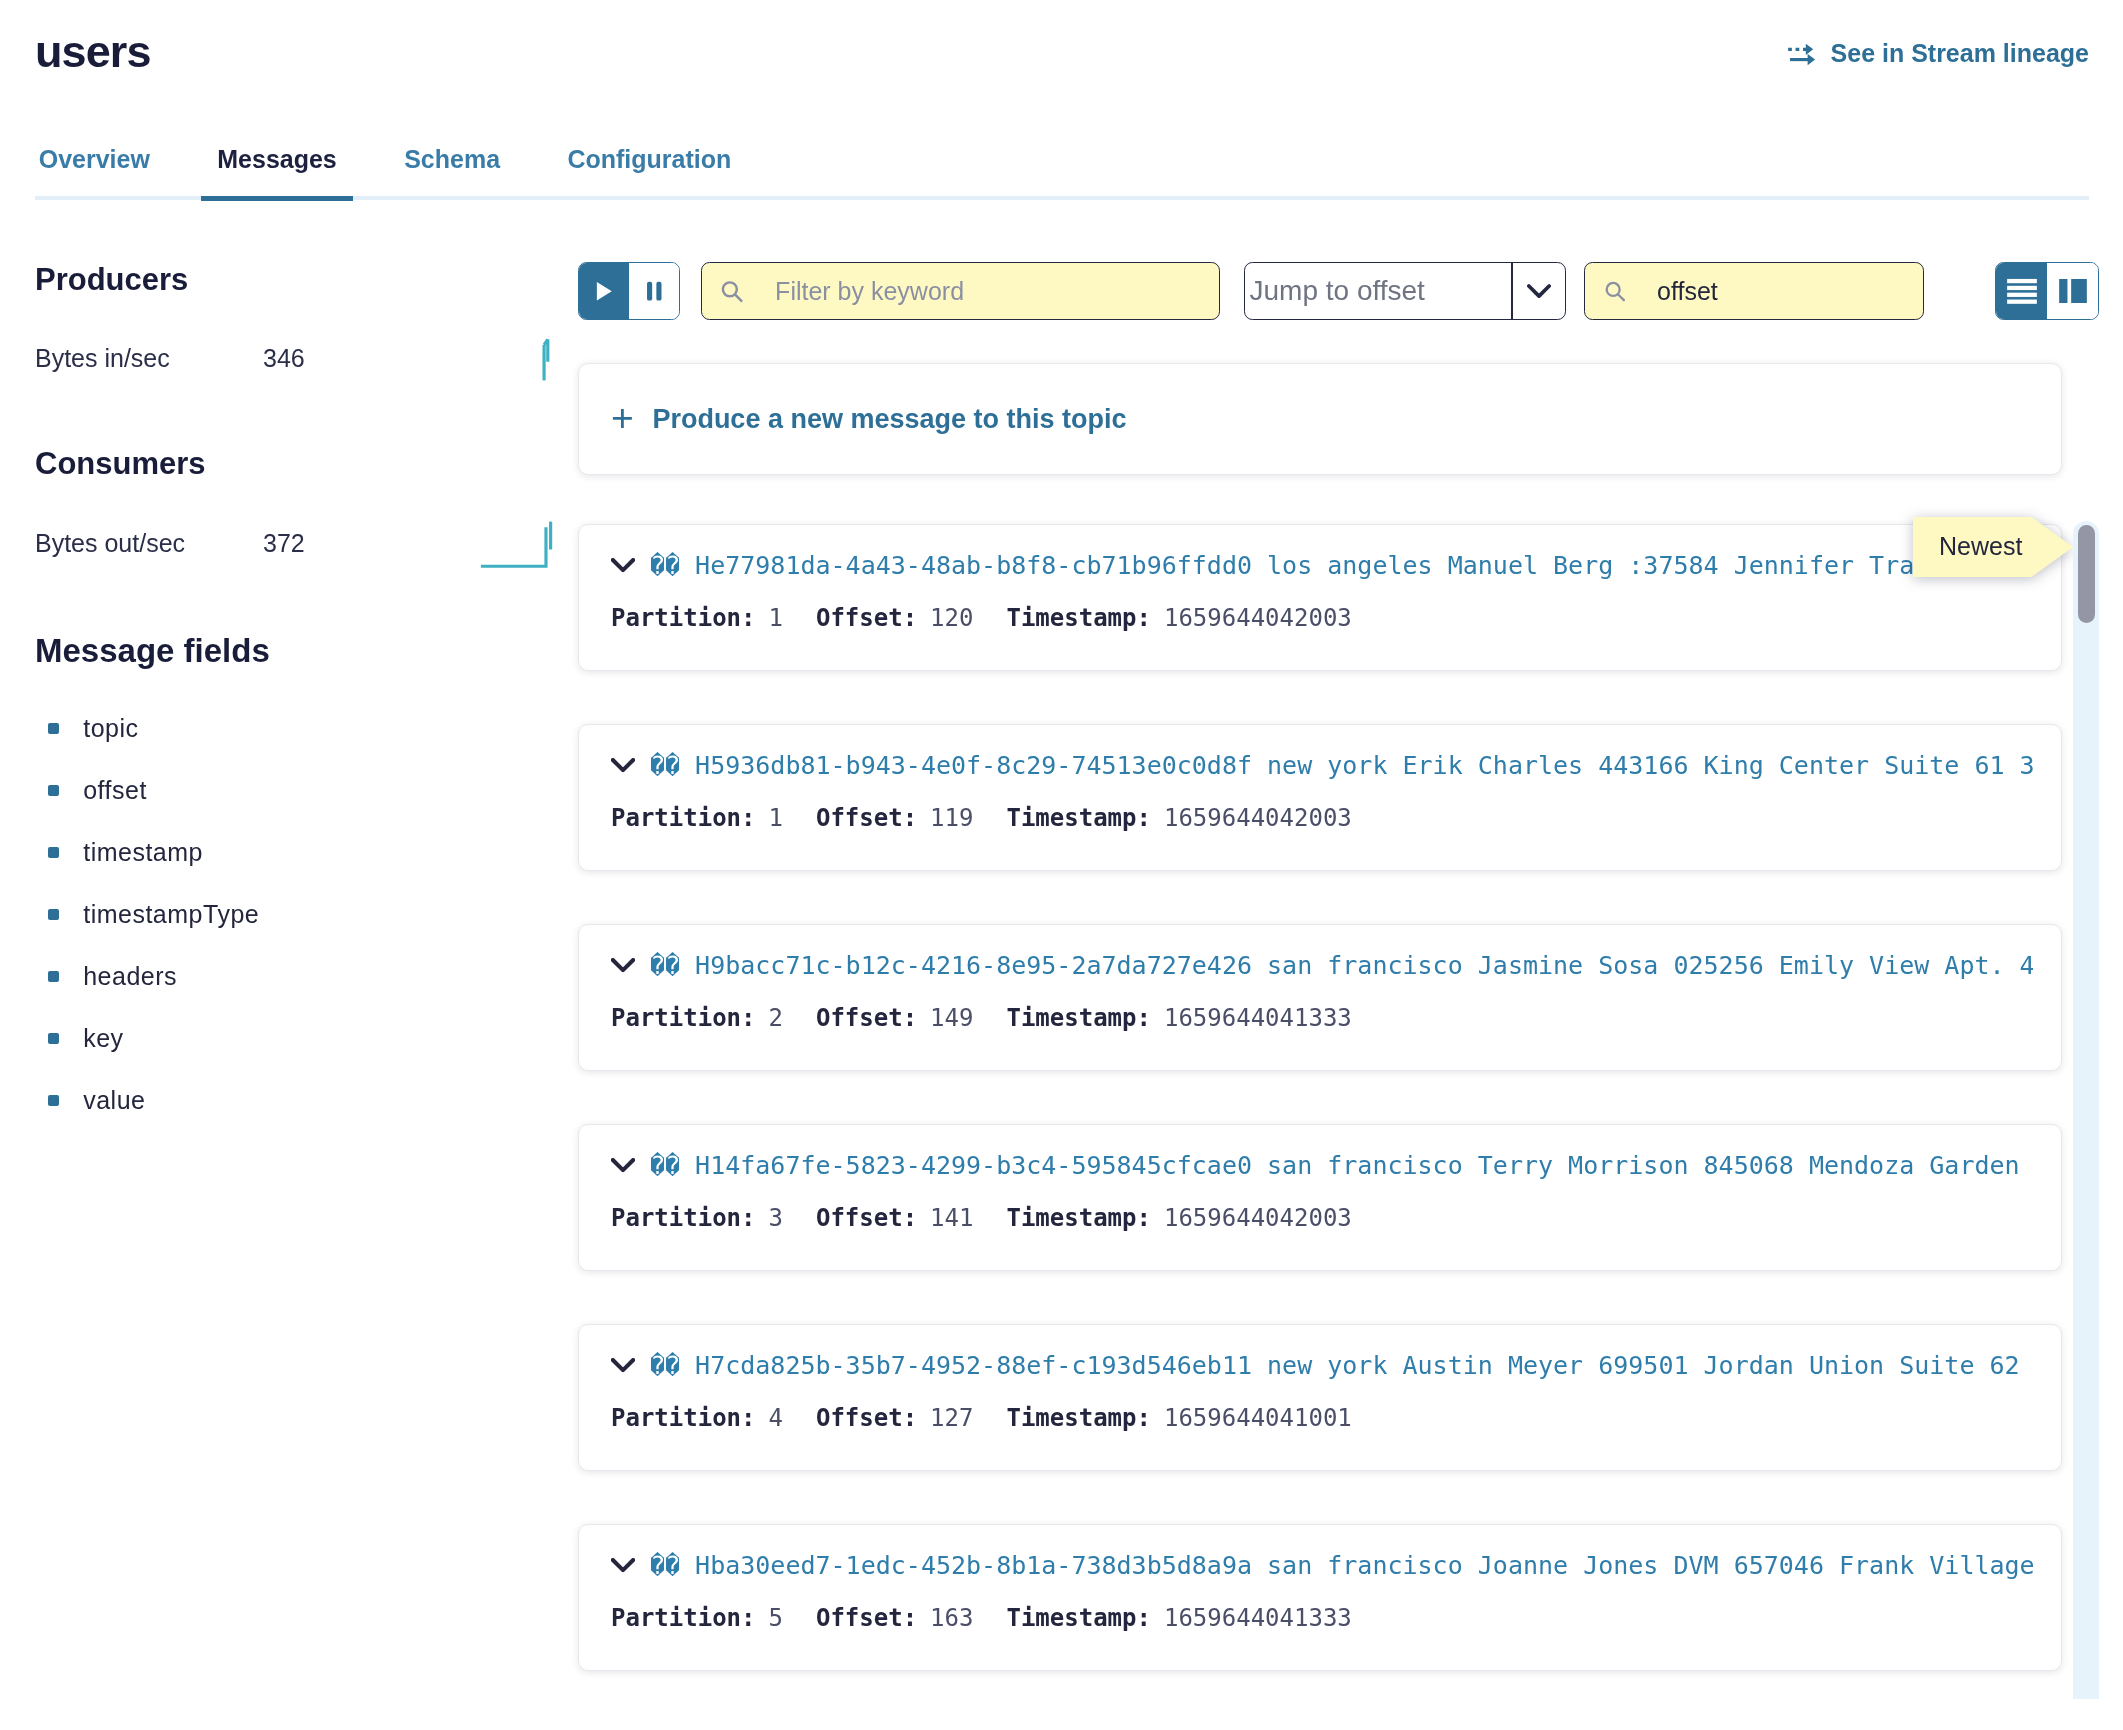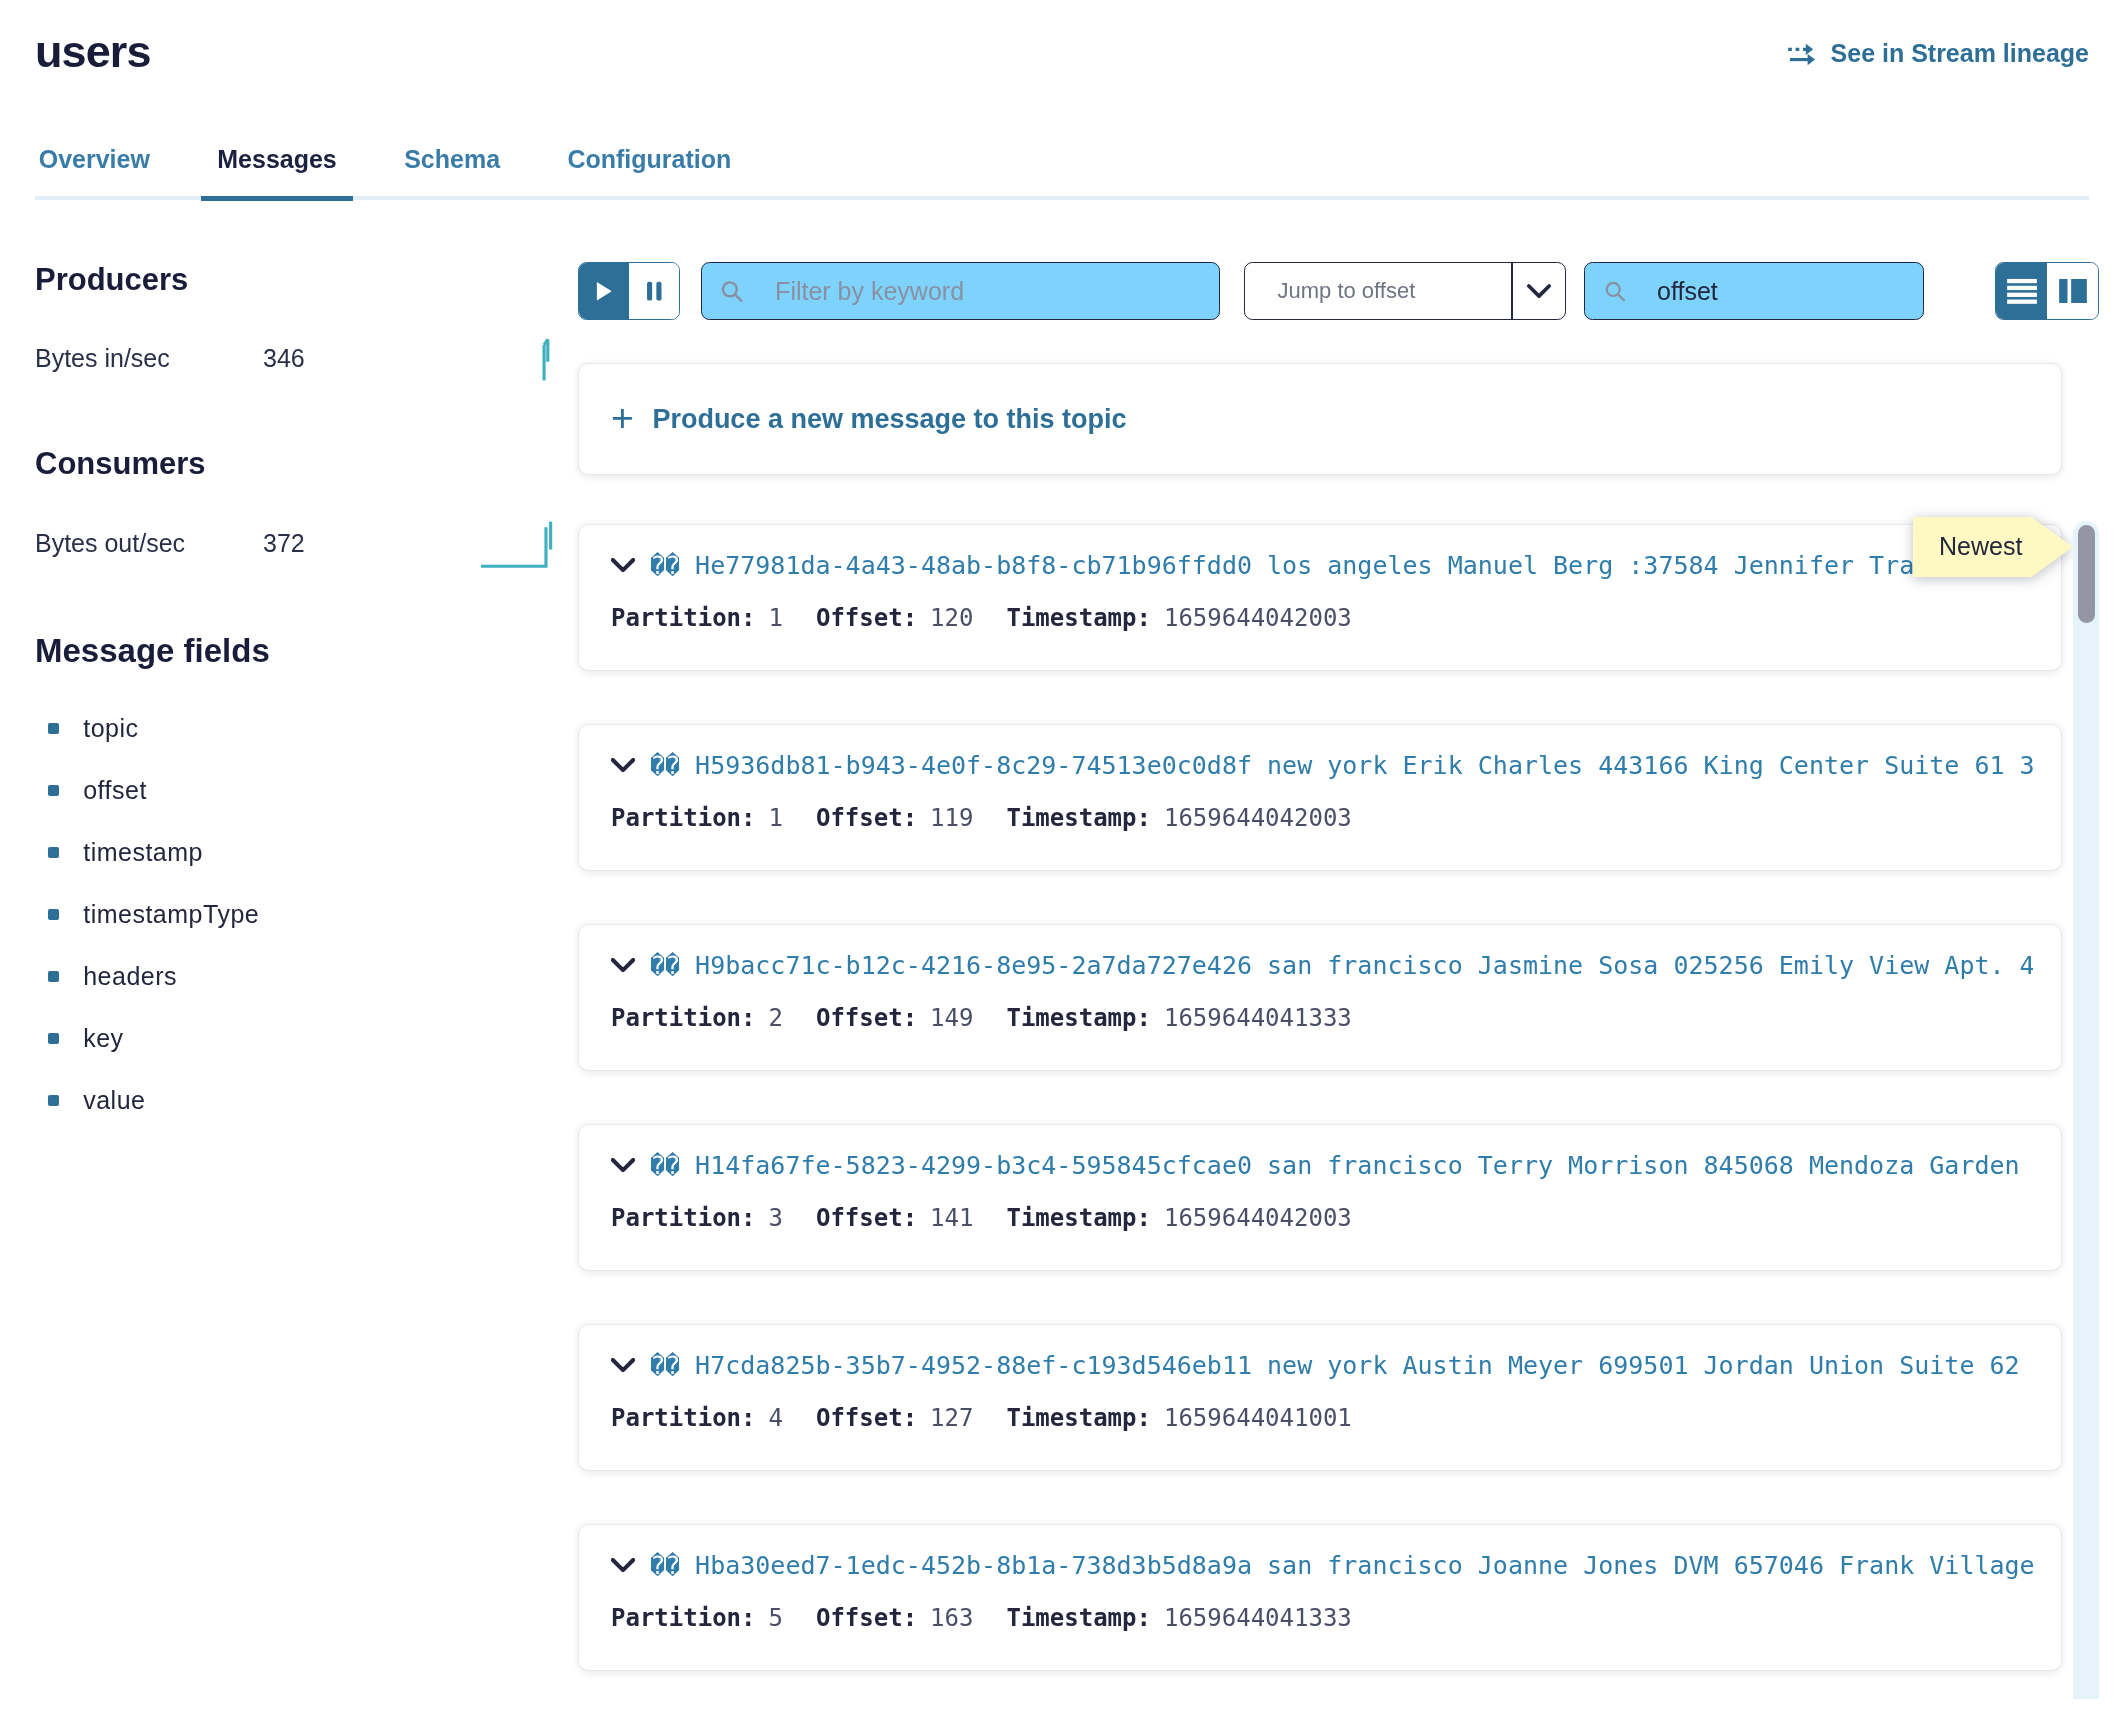--- a/index.html
+++ b/index.html
@@ -41,29 +41,29 @@
   .fields li { display:flex; align-items:center; gap:24px; margin-bottom:31px; height:31px; }
   .bullet { width:11.2px; height:11.2px; background:#2d6f97; border-radius:1.9px; flex:0 0 11.2px; margin-left:13px; }
   .fields .f-label { font-size:25px; color:#23263c; letter-spacing:0.5px; }
 
   
   .toolbar { display:flex; align-items:center; }
   .seg { display:flex; border:1.9px solid #2d6f97; border-radius:8.4px; overflow:hidden; height:58px; }
   .seg .s { width:50px; display:flex; align-items:center; justify-content:center; cursor:pointer; background:#fff; }
   .seg .s.on { background:#2d6f97; }
   .inputbox { display:flex; align-items:center; gap:32px; height:58px;
-    border:1.9px solid #23273f; border-radius:8.4px; background:#7dd3fc; padding:0 18.6px; }
+    border:1.9px solid #23273f; border-radius:8.4px; background:#fef9c3; padding:0 18.6px; }
   .inputbox input { border:none; outline:none; font-size:25px; color:#23263c; width:100%;
     font-family:"Liberation Sans", sans-serif; background:transparent; }
   .inputbox input::placeholder { color:#8a90a2; }
   .filter { width:519px; margin-left:20.5px; }
   .selectbox { display:flex; align-items:stretch; height:58px; width:322px; margin-left:24px;
     border:1.9px solid #23273f; border-radius:8.4px; background:#fff; cursor:pointer; }
-  .selectbox .sel-val { flex:1; display:flex; align-items:center; padding-left:33px;
-    font-size:22px; color:#6f7482; }
+  .selectbox .sel-val { flex:1; display:flex; align-items:center; padding-left:5px;
+    font-size:28px; color:#6f7482; }
   .selectbox .sel-div { width:1.9px; background:#23273f; }
   .selectbox .sel-car { width:52px; display:flex; align-items:center; justify-content:center; }
   .offsetbox { width:340px; margin-left:18.6px; }
   .viewtoggle { margin-left:auto; }
   .viewtoggle .s { width:51px; }
 
   
   .card-shadow { box-shadow:0 1.9px 7.5px rgba(25,30,60,.10); border:0.9px solid #e6e8ee; border-radius:10.3px; background:#fff; }
   .produce { margin-top:43px; height:112px; width:1484px; display:flex; align-items:center;
     padding-left:32px; gap:18.6px; cursor:pointer; }

